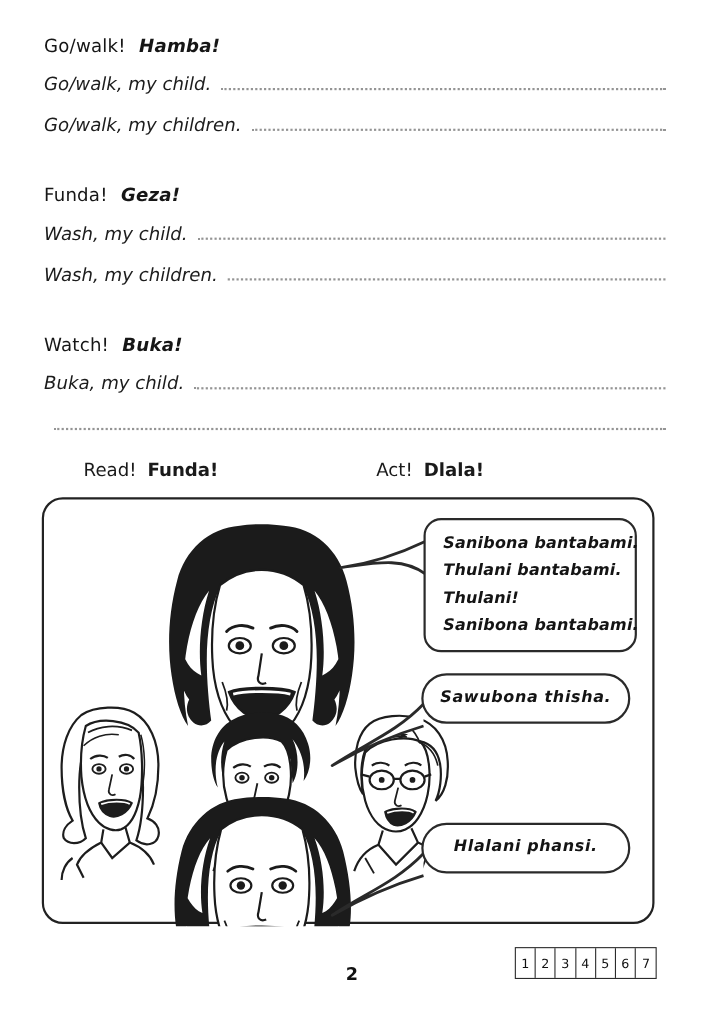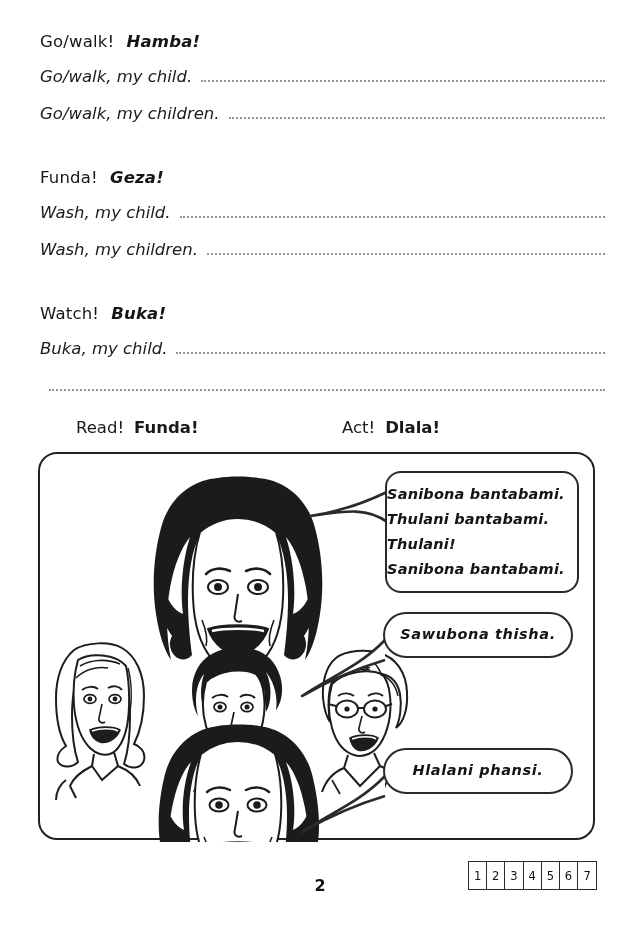--- a/index.html
+++ b/index.html
@@ -120,21 +120,21 @@
     display: flex;
     flex-direction: column;
     justify-content: center;
   }
   .bubble .bline {
     font-size: 14.5px;
     font-style: italic;
     font-weight: bold;
     white-space: nowrap;
     color: #141414;
-    padding-left: 0;
+    padding-left: 16px;
     line-height: 1.72;
     letter-spacing: .2px;
   }
   .bubble.centered .bline {
     text-align: center;
     padding-left: 0;
     line-height: 1.2;
     letter-spacing: .6px;
   }
 

